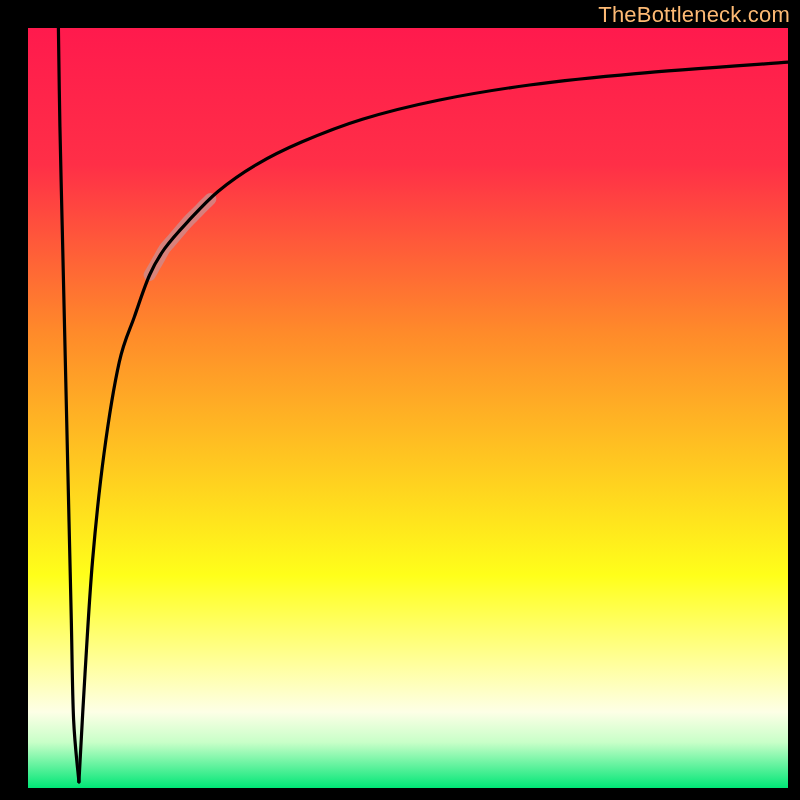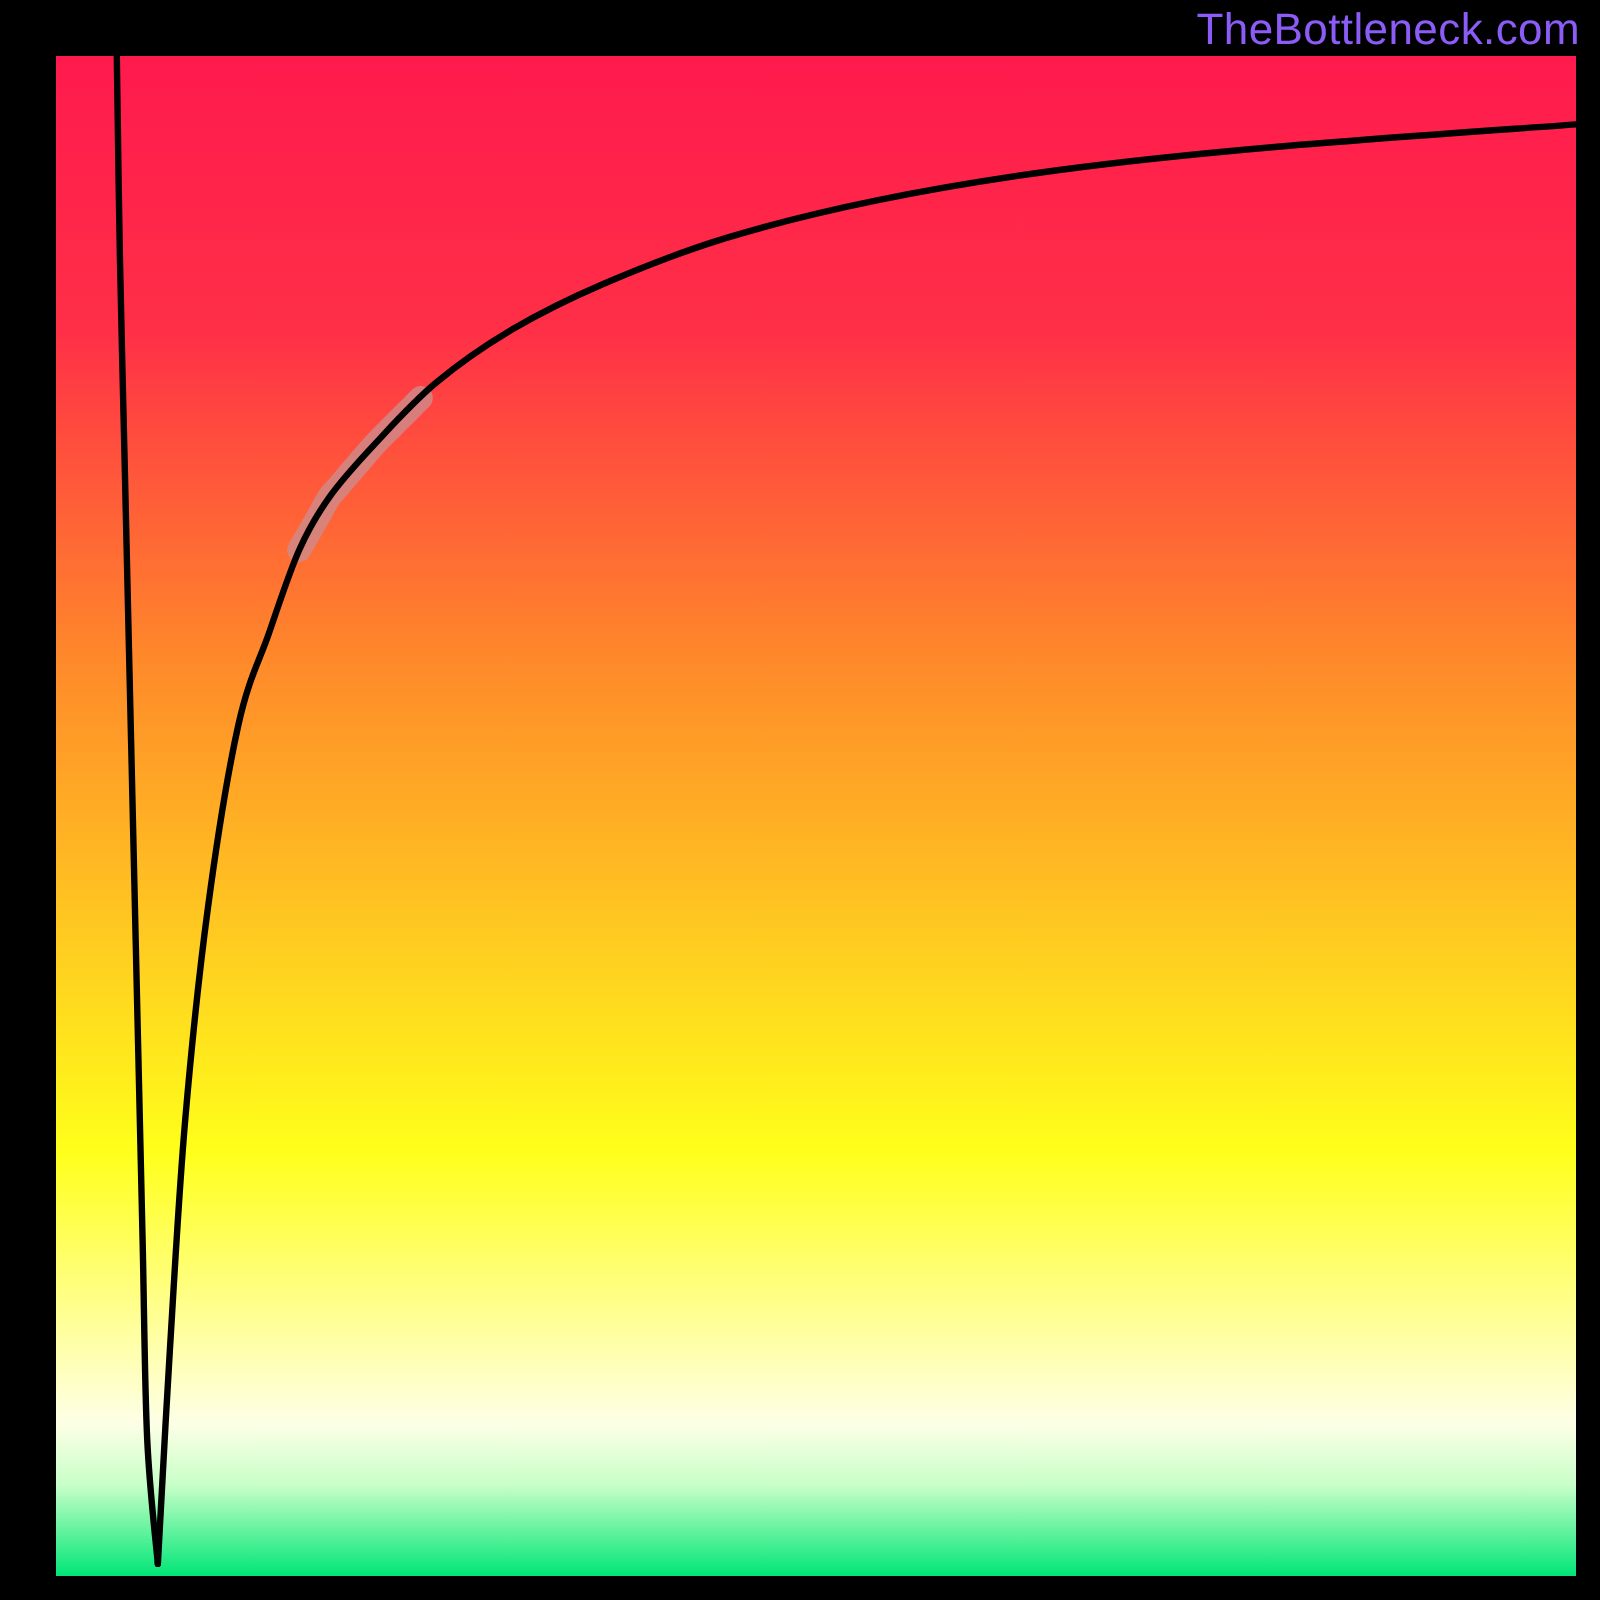--- a/index.html
+++ b/index.html
@@ -14,21 +14,21 @@
   .frame {
     position: relative;
     width: 800px;
     height: 800px;
     background: #000;
   }
   .watermark {
     position: absolute;
     top: 2px;
     right: 10px;
-    color: #8b5cf6;
+    color: #fdba74;
     font-size: 22px;
     font-weight: 500;
     letter-spacing: 0.2px;
     font-family: Arial, sans-serif;
     z-index: 10;
   }
   svg.plot {
     position: absolute;
     inset: 0;
     width: 800px;

